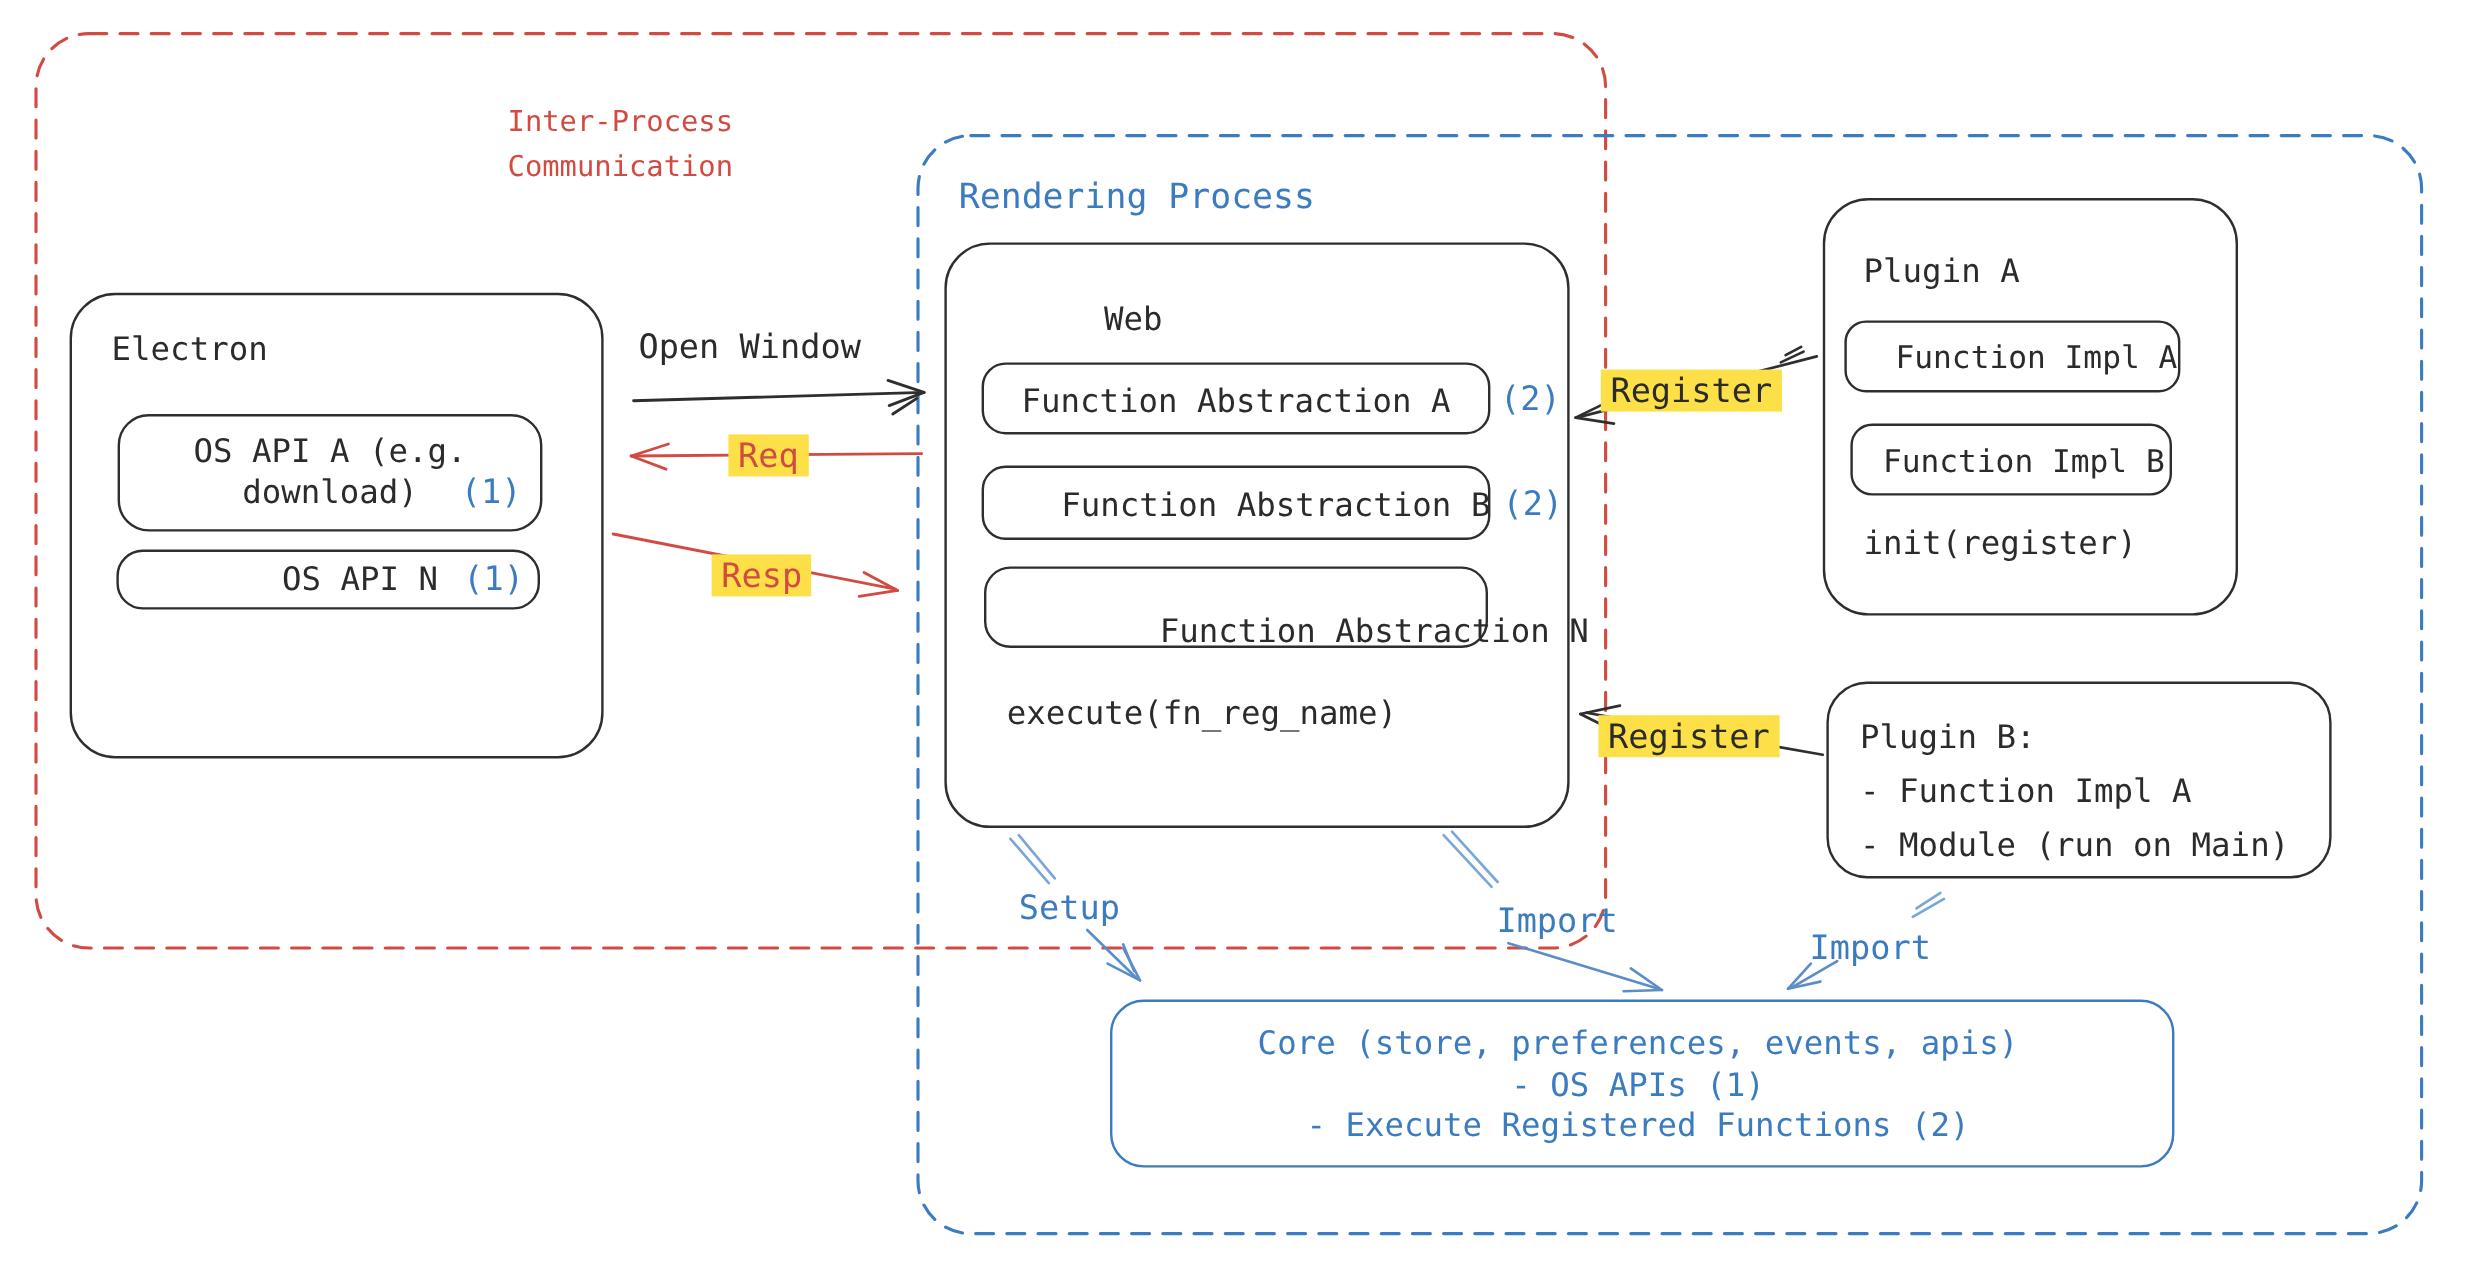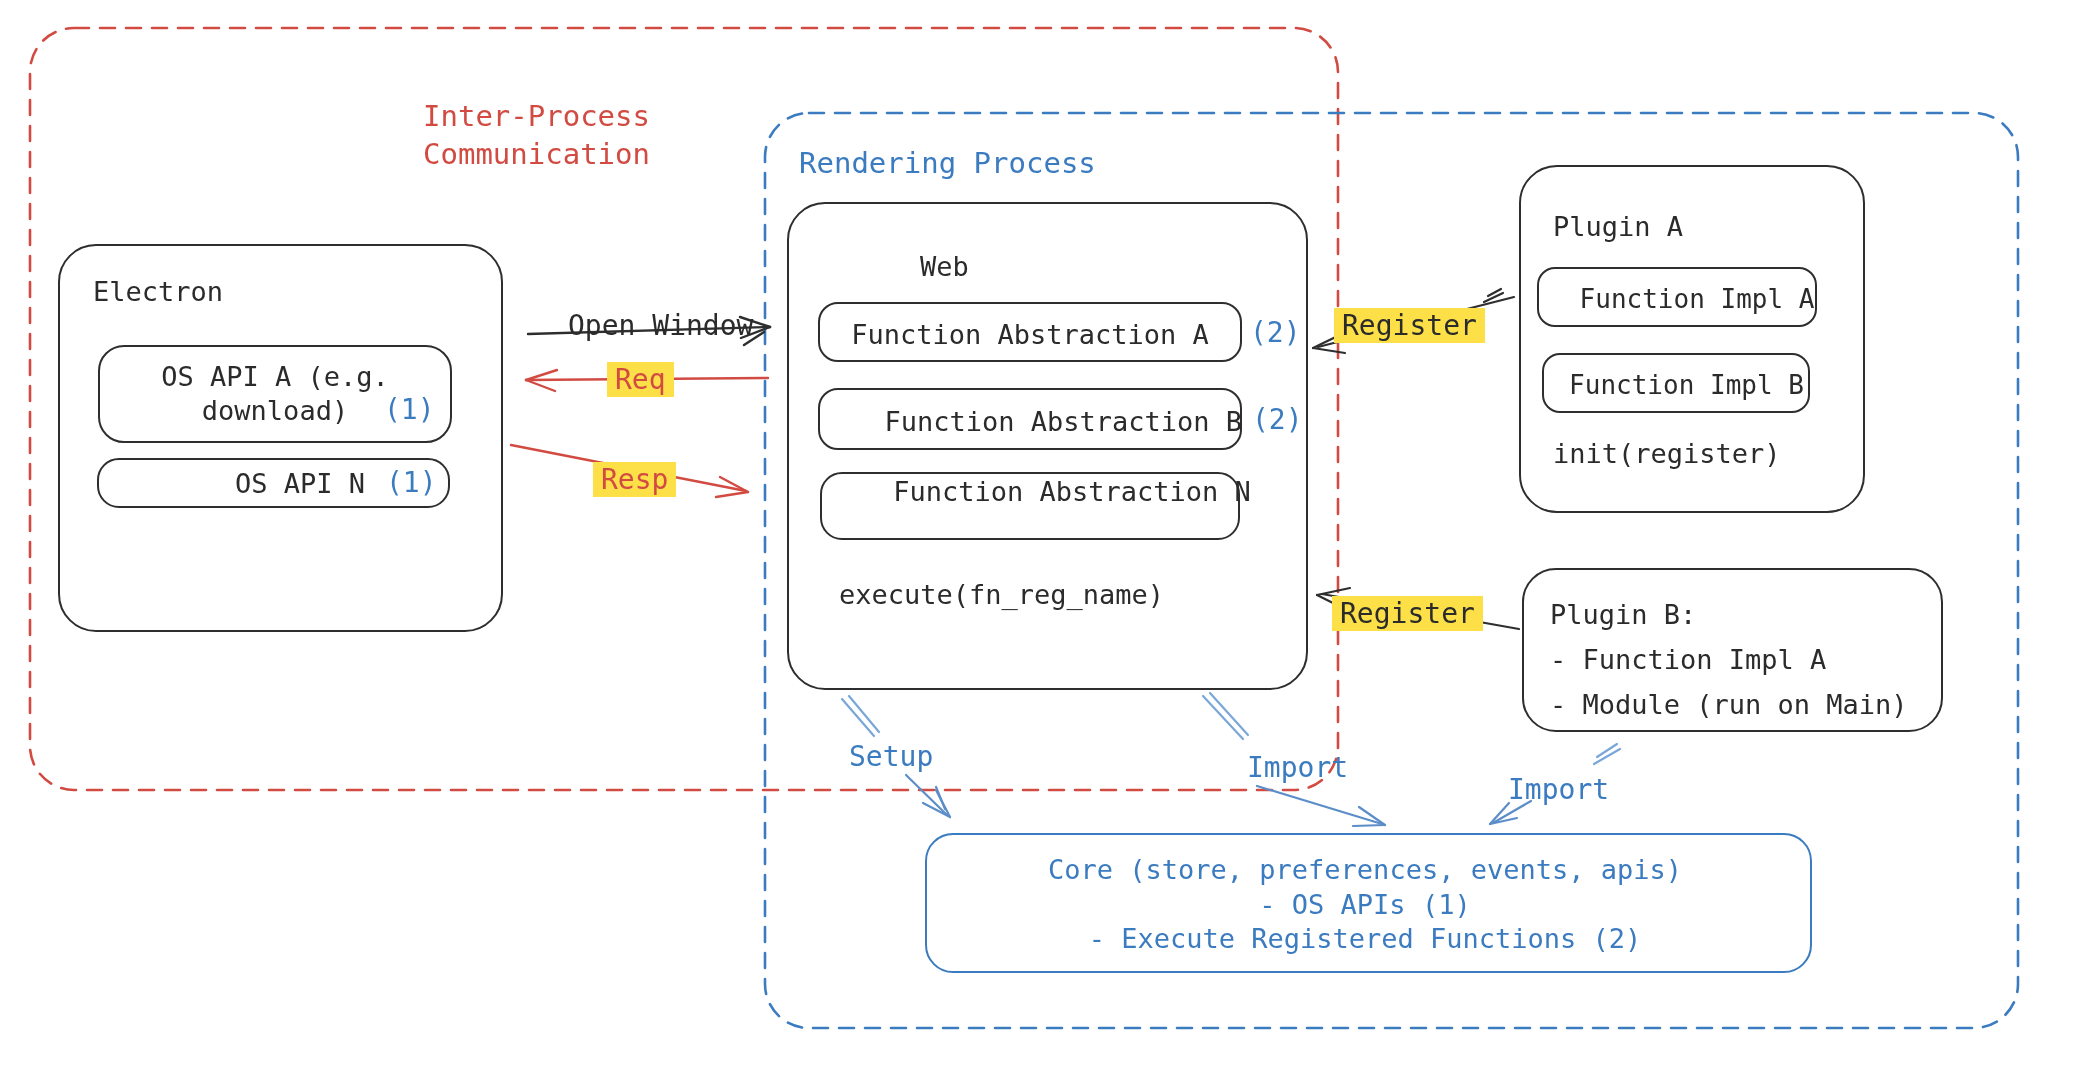--- a/index.html
+++ b/index.html
@@ -87,21 +87,21 @@
 
     <g stroke="#7aa7d9" stroke-width="2.2">
       <path d="M1594,764 L1620,749"></path>
       <path d="M1597,757 L1617,744"></path>
       <path d="M1531,801 L1493,823" stroke="#5b8ec9"></path>
       <path d="M1490,824 L1509,803" stroke="#5b8ec9"></path>
       <path d="M1490,824 L1517,818" stroke="#5b8ec9"></path>
     </g>
   </svg>
 
-  <div class="lbl red prewrap" style="left:423px;top:82px;line-height:38px;font-size:29px;margin-top:15px;">Inter-Process
+  <div class="lbl red prewrap" style="left:423px;top:82px;line-height:38px;font-size:24px;">Inter-Process
 Communication</div>
   <div class="lbl blue" style="left:799px;top:146px;font-size:29px;">Rendering Process</div>
 
   <div class="box" style="left:58px;top:244px;width:445px;height:388px;"></div>
   <div class="txt" style="left:93px;top:276px;">Electron</div>
 
   <div class="box inner" style="left:98px;top:345px;width:354px;height:98px;border-radius:26px;"></div>
   <div class="txt center" style="left:98px;top:360px;width:354px;line-height:34px;">
     <div>OS API A (e.g.</div>
     <div>download)</div>
@@ -117,21 +117,21 @@
 
   <div class="box inner" style="left:818px;top:302px;width:424px;height:60px;border-radius:20px;"></div>
   <div class="txt center" style="left:818px;top:319px;width:424px;">Function Abstraction A</div>
   <div class="badge" style="left:1250px;top:316px;">(2)</div>
 
   <div class="box inner" style="left:818px;top:388px;width:424px;height:62px;border-radius:20px;"></div>
   <div class="txt center" style="left:818px;top:406px;width:424px;text-align:right;">Function Abstraction B</div>
   <div class="badge" style="left:1252px;top:403px;">(2)</div>
 
   <div class="box inner" style="left:820px;top:472px;width:420px;height:68px;border-radius:22px;"></div>
-  <div class="txt center" style="left:820px;top:476px;width:504px;">Function Abstraction N</div>
+  <div class="txt center" style="left:820px;top:511px;width:504px;text-align:right;">Function Abstraction N</div>
 
   <div class="txt" style="left:839px;top:579px;">execute(fn_reg_name)</div>
 
   <div class="box" style="left:1519px;top:165px;width:346px;height:348px;"></div>
   <div class="txt" style="left:1553px;top:211px;">Plugin A</div>
 
   <div class="box inner" style="left:1537px;top:267px;width:280px;height:60px;border-radius:18px;"></div>
   <div class="txt center" style="left:1537px;top:284px;width:280px;font-size:26px;padding-left:20px;">Function Impl A</div>
 
   <div class="box inner" style="left:1542px;top:353px;width:268px;height:60px;border-radius:18px;"></div>
@@ -146,21 +146,21 @@
     <div>- Module (run on Main)</div>
   </div>
 
   <div class="box blue" style="left:925px;top:833px;width:887px;height:140px;border-radius:28px;border-width:2px;"></div>
   <div class="txt blue center" style="left:925px;top:853px;width:880px;line-height:34.5px;">
     <div>Core (store, preferences, events, apis)</div>
     <div>- OS APIs (1)</div>
     <div>- Execute Registered Functions (2)</div>
   </div>
 
-  <div class="lbl ink" style="left:568px;top:272px;margin-top:37px;">Open Window</div>
+  <div class="lbl ink" style="left:532px;top:272px;">Open Window</div>
   <div class="lbl red bg" style="left:607px;top:362px;">Req</div>
   <div class="lbl red bg" style="left:593px;top:462px;">Resp</div>
   <div class="lbl ink bg" style="left:1334px;top:308px;">Register</div>
   <div class="lbl ink bg" style="left:1332px;top:596px;">Register</div>
   <div class="lbl blue" style="left:849px;top:740px;">Setup</div>
   <div class="lbl blue" style="left:1247px;top:751px;">Import</div>
   <div class="lbl blue" style="left:1508px;top:773px;">Import</div>
 
 </div>
 

